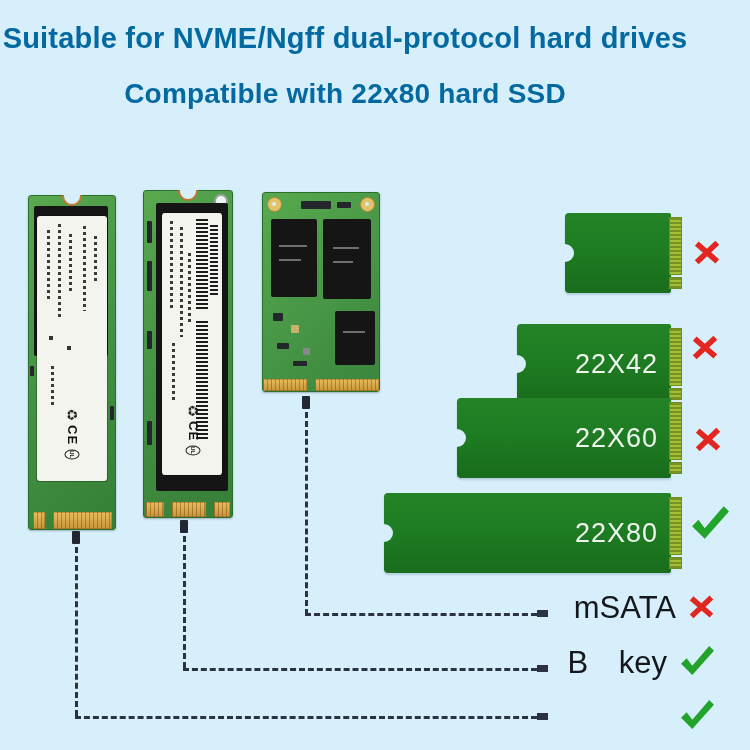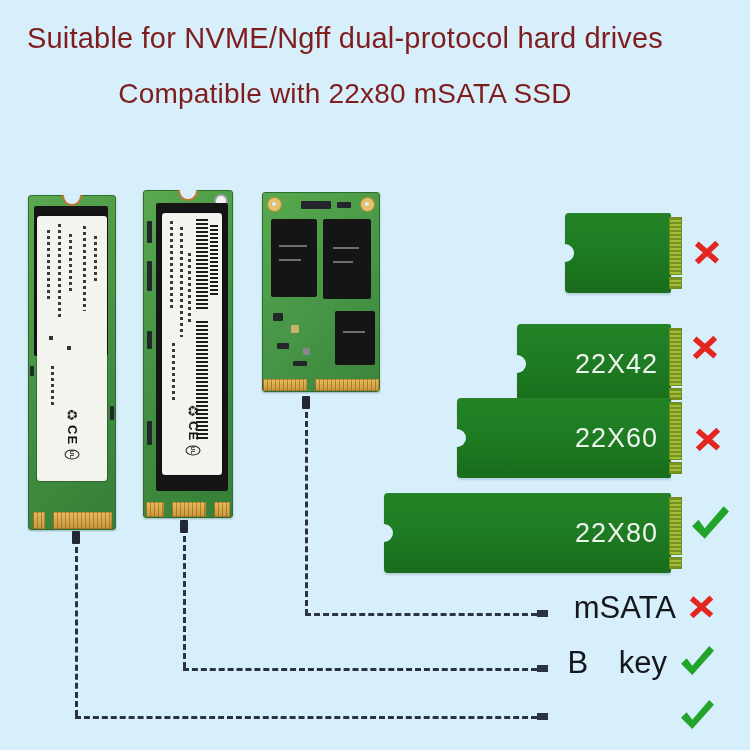--- a/index.html
+++ b/index.html
@@ -1,19 +1,19 @@
 <!DOCTYPE html>
 <html><head>
 <meta charset="utf-8">
 <style>
   html,body{margin:0;padding:0;}
   #canvas{position:relative;width:750px;height:750px;background:#d7eefb;overflow:hidden;
           font-family:"Liberation Sans",sans-serif;}
   
-  .title{position:absolute;left:0;width:690px;text-align:center;color:#7f1d1d;font-weight:400;letter-spacing:.2px;}
+  .title{position:absolute;left:0;width:690px;text-align:center;color:#0369a1;font-weight:700;letter-spacing:.2px;}
   #t1{top:22px;font-size:29px;}
   #t2{top:78px;font-size:28px;}
   
   .pcb{position:absolute;border:1px solid #2c6e2e;border-radius:3px;
        background:linear-gradient(135deg,#5aa84f 0%,#459344 45%,#357f36 100%);
        box-shadow:0 1px 2px rgba(40,70,40,.35);}
   .topnotch{position:absolute;top:-1px;left:50%;transform:translateX(-50%);width:16px;height:9px;
        background:#d7eefb;border:2px solid #c0772f;border-top:none;border-radius:0 0 12px 12px;}
   .chip{position:absolute;background:#151515;border-radius:2px;}
   .label{position:absolute;background:#f4f4ee;border-radius:3px;box-shadow:0 0 0 1px rgba(0,0,0,.25);}
@@ -54,21 +54,21 @@
   .hline{position:absolute;height:0;border-top:3px dashed #2b3242;}
   .sdash{position:absolute;width:8px;height:13px;background:#222833;border-radius:1px;}
   .edash{position:absolute;width:11px;height:7px;background:#2b3242;}
 </style>
 </head>
 <body>
 
 <div id="canvas">
 
   <div class="title" id="t1">Suitable for NVME/Ngff dual-protocol hard drives</div>
-  <div class="title" id="t2">Compatible with 22x80 mSATA SSD</div>
+  <div class="title" id="t2">Compatible with 22x80 hard SSD</div>
 
   <div class="pcb" style="left:28px;top:195px;width:86px;height:333px;">
     <div class="topnotch"></div>
     <div class="chip" style="left:5px;top:10px;width:74px;height:150px;"></div>
     <div class="label" style="left:8px;top:20px;width:70px;height:265px;">
       <div class="tcol" style="left:10px;top:14px;height:72px;"></div>
       <div class="tcol" style="left:21px;top:8px;height:95px;"></div>
       <div class="tcol" style="left:32px;top:18px;height:60px;"></div>
       <div class="tcol" style="left:46px;top:10px;height:85px;"></div>
       <div class="tcol" style="left:57px;top:20px;height:45px;"></div>

